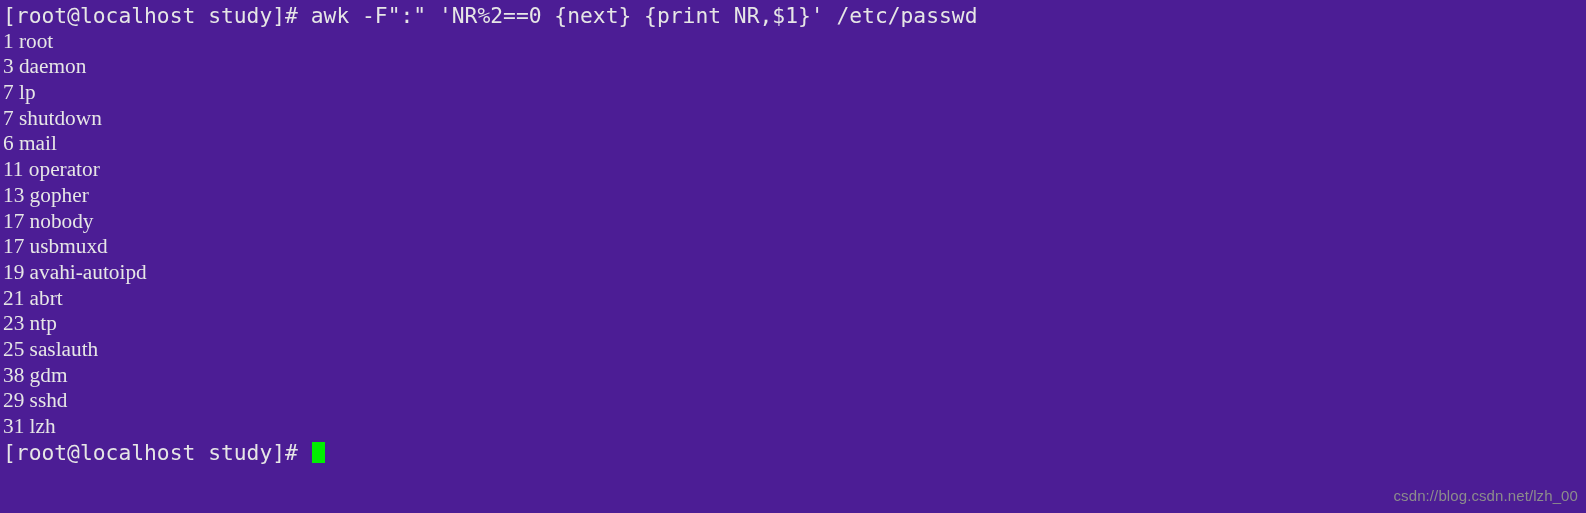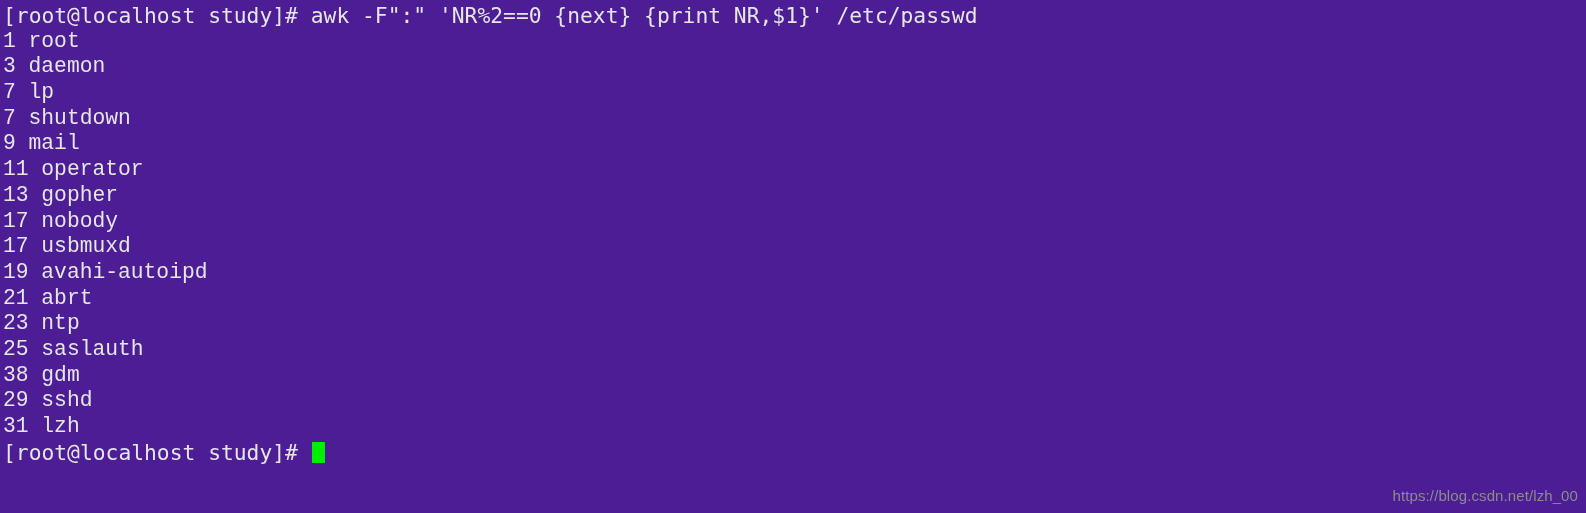--- a/index.html
+++ b/index.html
@@ -15,21 +15,21 @@
   }
   #terminal {
     position: relative;
     width: 1586px;
     height: 513px;
     background: #4c1d95;
     box-sizing: border-box;
     padding: 3px 0 0 3px;
   }
   .term-line {
-    font-family: Liberation Mono, monospace;
+    font-family: Liberation Serif, serif;
     font-size: 21.3px;
     line-height: 25.7px;
     height: 25.7px;
     color: #e6e6e6;
     white-space: pre;
     letter-spacing: 0px;
   }
   .prompt-line {
     display: flex;
     align-items: center;
@@ -76,34 +76,34 @@
   <div class="prompt-line">
     <span class="prompt-text">[root@localhost study]# </span>
       <span class="cmd-text">awk -F":" 'NR%2==0 {next} {print NR,$1}' /etc/passwd</span>
   </div>
 
   <div id="output-container">
       <div class="term-line">1 root</div>
       <div class="term-line">3 daemon</div>
       <div class="term-line">7 lp</div>
       <div class="term-line">7 shutdown</div>
-      <div class="term-line">9 mail</div>
+      <div class="term-line">6 mail</div>
       <div class="term-line">11 operator</div>
       <div class="term-line">13 gopher</div>
       <div class="term-line">17 nobody</div>
       <div class="term-line">17 usbmuxd</div>
       <div class="term-line">19 avahi-autoipd</div>
       <div class="term-line">21 abrt</div>
       <div class="term-line">23 ntp</div>
       <div class="term-line">25 saslauth</div>
       <div class="term-line">38 gdm</div>
       <div class="term-line">29 sshd</div>
       <div class="term-line">31 lzh</div>
     </div>
 
   <div class="prompt-line">
     <span class="prompt-text">[root@localhost study]# </span>
       <span class="cursor-block"></span>
   </div>
 
-  <div id="watermark">https://blog.csdn.net/lzh_00</div>
+  <div id="watermark">csdn://blog.csdn.net/lzh_00</div>
 
 </div>
 
 </body></html>

